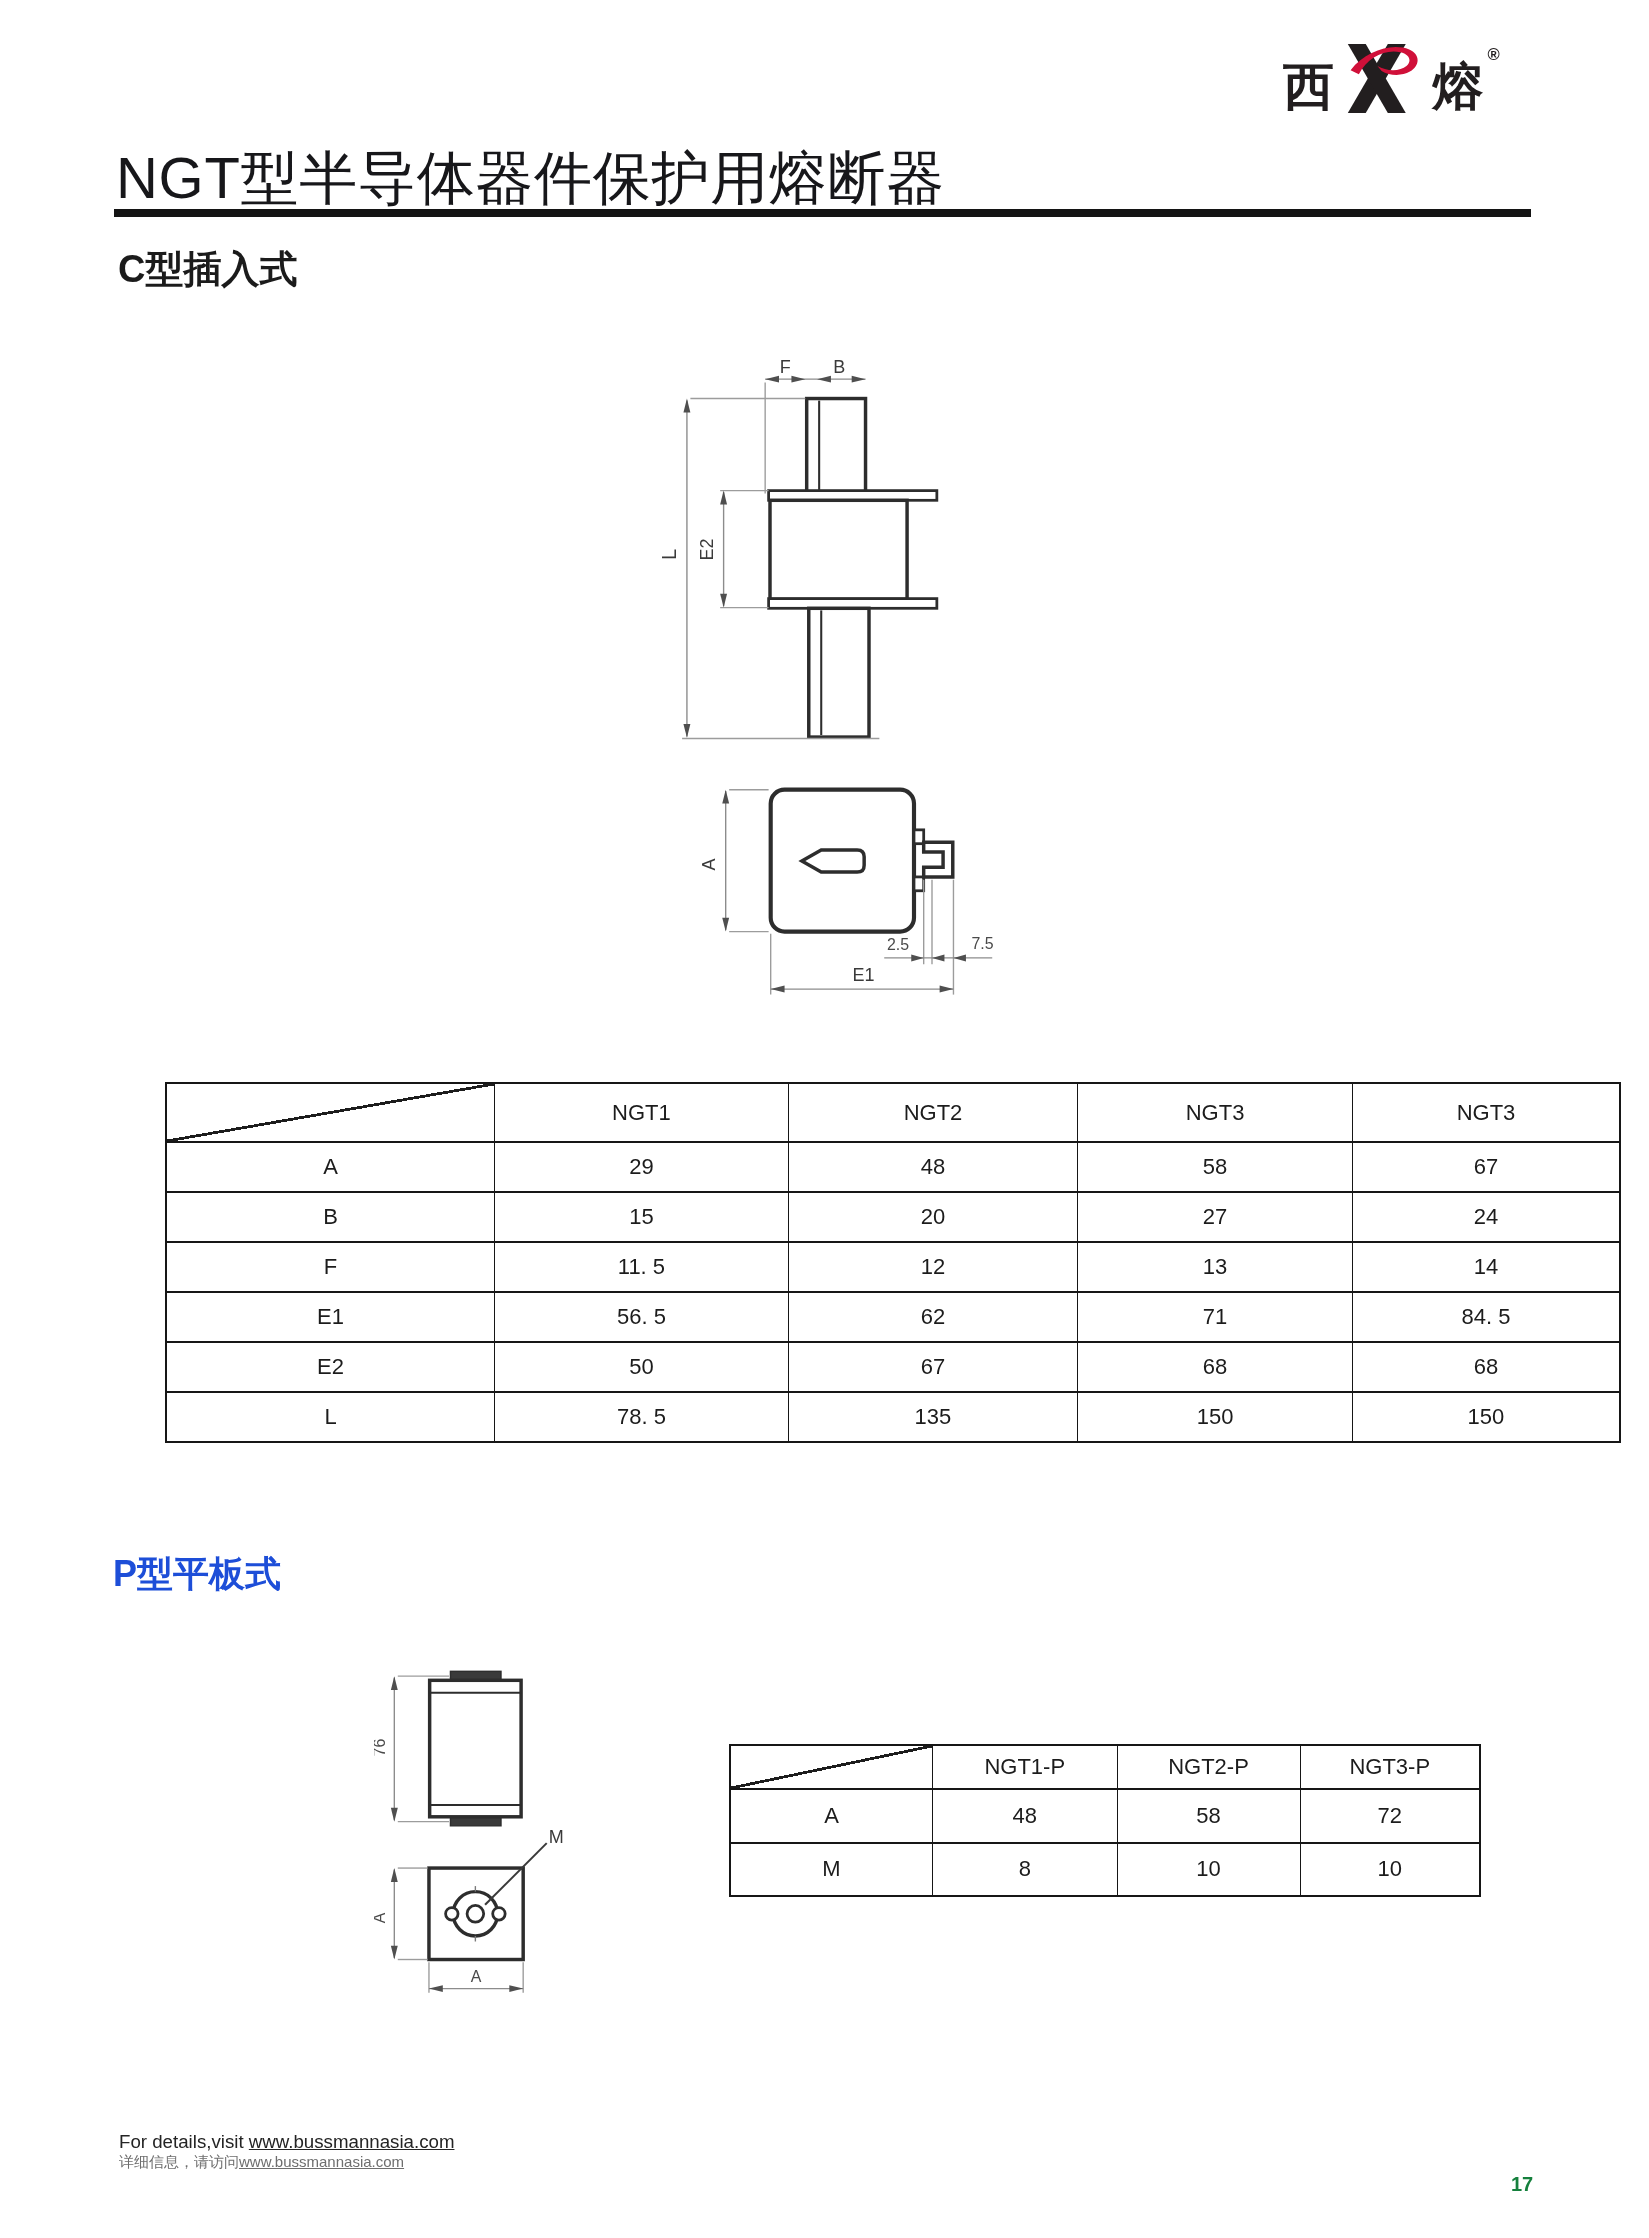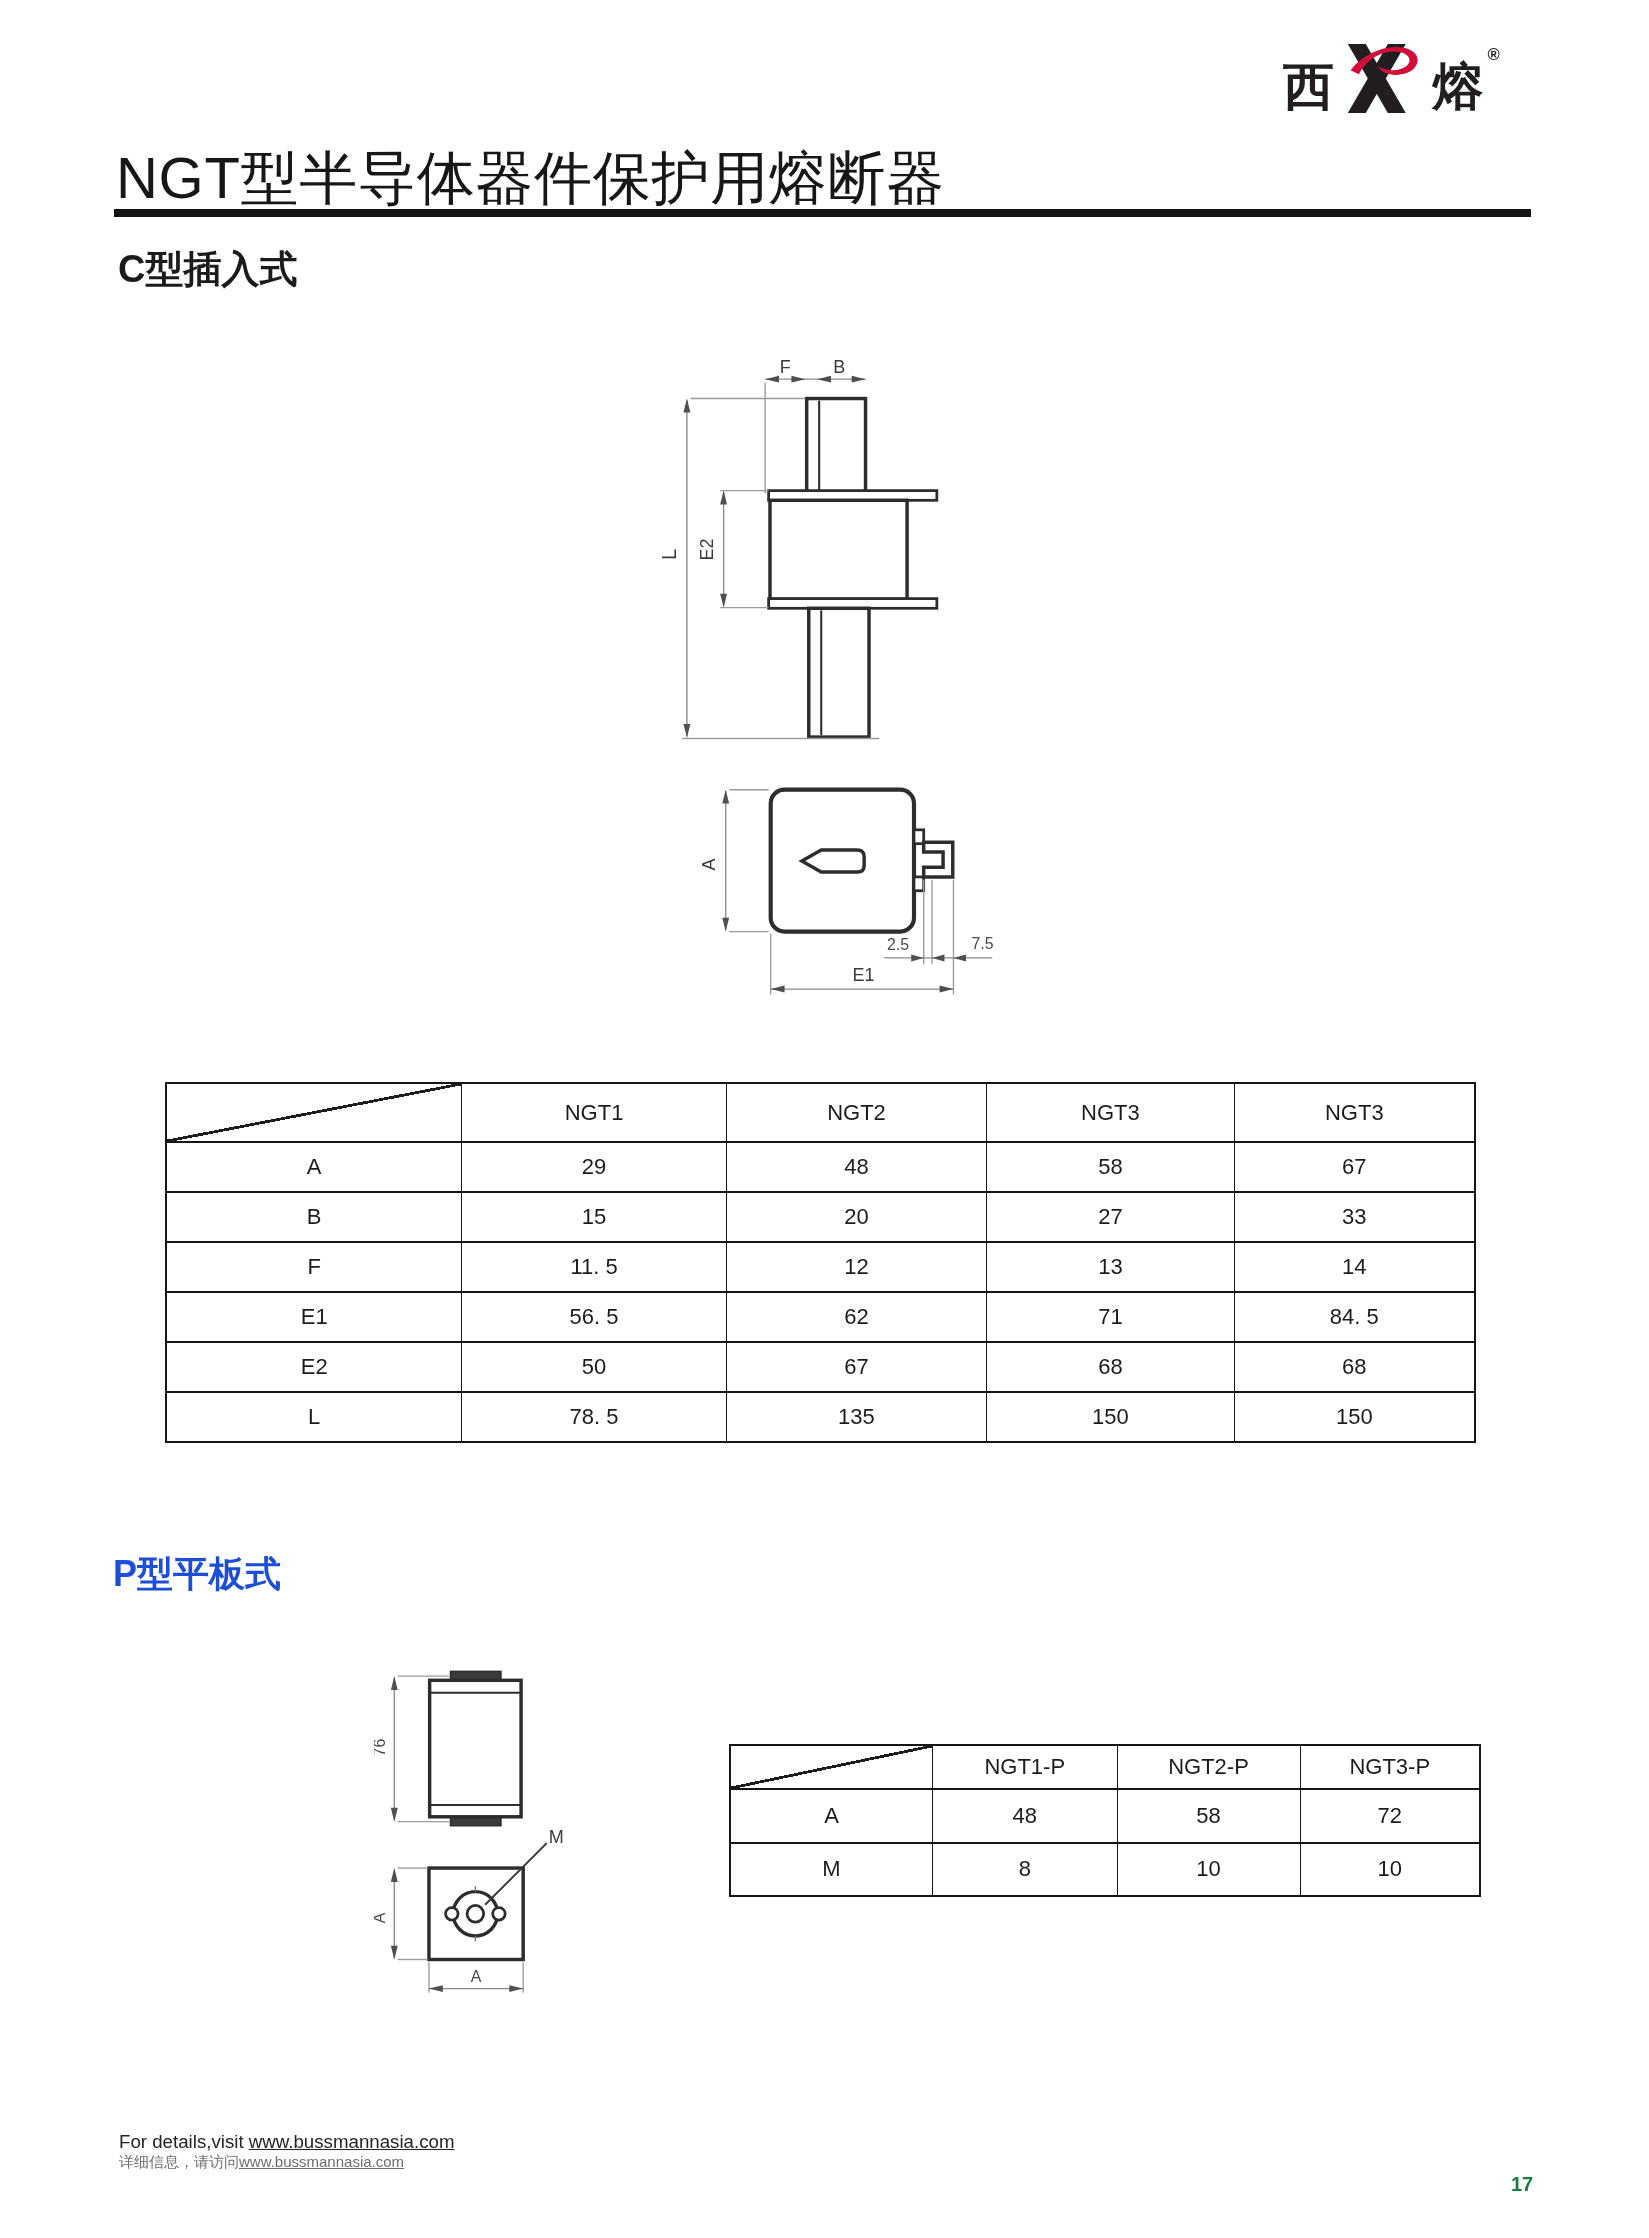--- a/index.html
+++ b/index.html
@@ -32,21 +32,21 @@
 
   
   .tbl{position:absolute;border-collapse:collapse;table-layout:fixed;background:#fff;border:2.1px solid #161616;}
   .tbl th,.tbl td{border:1.4px solid #161616;border-top-width:2.1px;border-bottom-width:2.1px;
        text-align:center;vertical-align:middle;font-weight:400;font-size:22px;color:#1c1c1c;padding:0;}
   .tbl thead th{border-bottom-width:2.8px;}
   .tbl th.diag{position:relative;}
   .tbl th.diag::after{content:"";position:absolute;inset:0;
        background:linear-gradient(to bottom right,transparent calc(50% - 1.4px),#1c1c1c calc(50% - 1.4px),
                   #1c1c1c calc(50% + 1.4px),transparent calc(50% + 1.4px));}
-  .t1{left:165px;top:1082px;width:1311px;height:358px;}
+  .t1{left:165px;top:1082px;width:1456px;height:358px;}
   .t1 thead tr{height:59px;}
   .t1 tbody tr{height:50px;}
   .t1 col.c0{width:22.6%;}.t1 col.c1{width:20.2%;}.t1 col.c2{width:19.9%;}
   .t1 col.c3{width:18.9%;}.t1 col.c4{width:18.4%;}
   .t2{left:729px;top:1744px;width:752px;height:153px;}
   .t2 thead tr{height:44px;}
   .t2 tbody tr{height:51px;}
   .t2 col.c0{width:27%;}.t2 col.c1{width:24.6%;}.t2 col.c2{width:24.4%;}.t2 col.c3{width:24%;}
 
   
@@ -173,21 +173,21 @@
           <td>29</td>
           <td>48</td>
           <td>58</td>
           <td>67</td>
         </tr>
         <tr>
           <th>B</th>
           <td>15</td>
           <td>20</td>
           <td>27</td>
-          <td>33</td>
+          <td>24</td>
         </tr>
         <tr>
           <th>F</th>
           <td>11. 5</td>
           <td>12</td>
           <td>13</td>
           <td>14</td>
         </tr>
         <tr>
           <th>E1</th>

